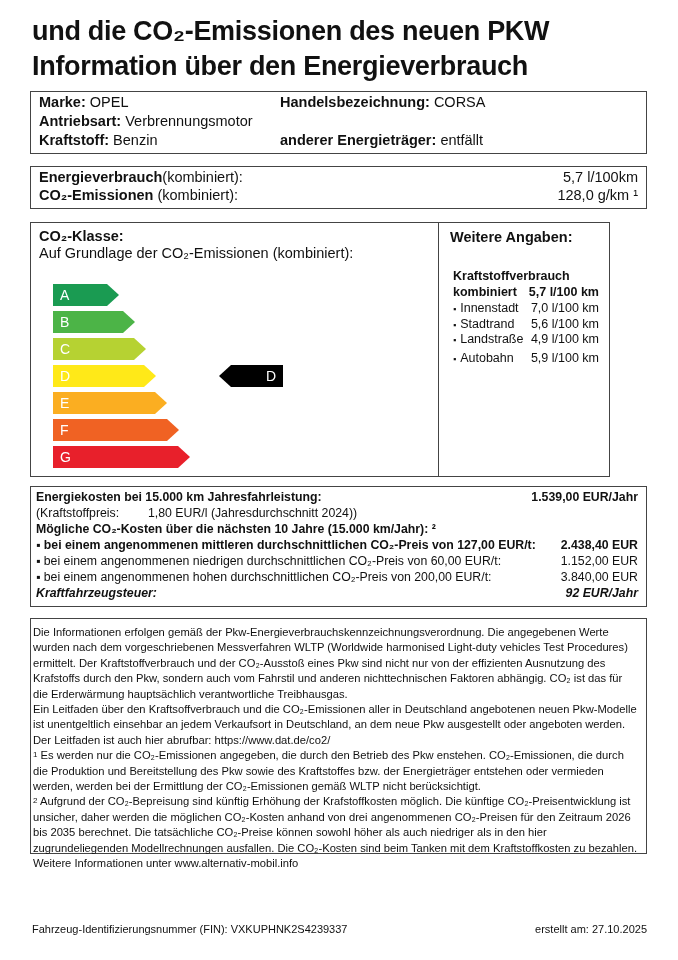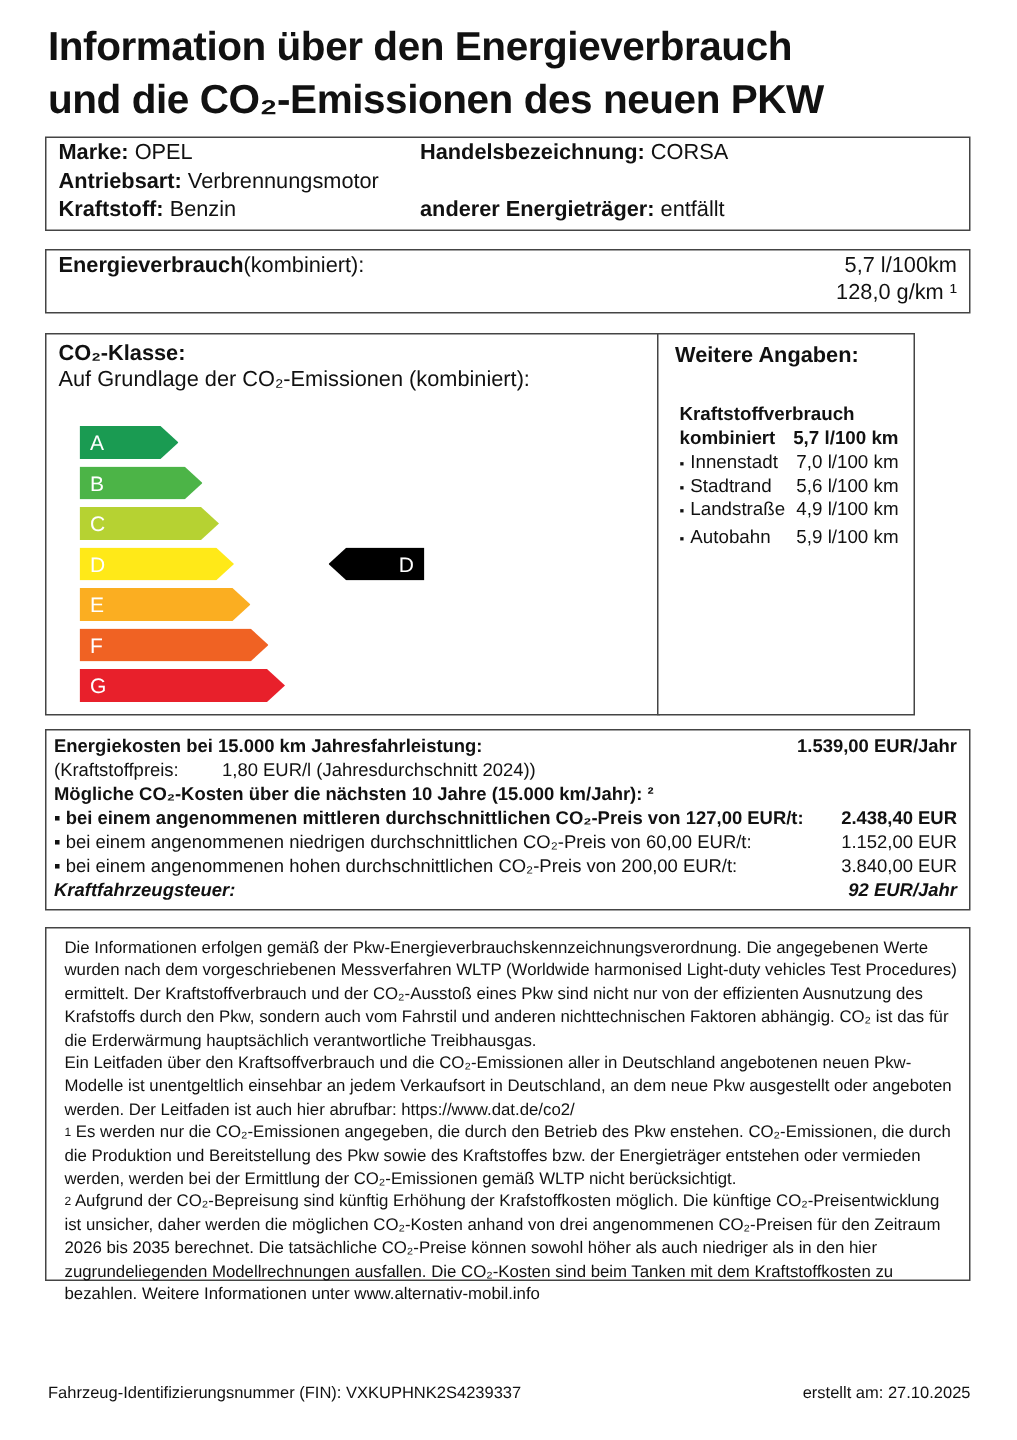--- a/index.html
+++ b/index.html
@@ -22,31 +22,31 @@
          clip-path: polygon(0 0, calc(100% - 12px) 0, 100% 50%, calc(100% - 12px) 100%, 0 100%); }
   .marker { position: absolute; left: 188px; top: 145px; width: 64px; height: 22px; background: #000;
             color: #fff; font-size: 14px; line-height: 22px; text-align: right; padding-right: 7px;
             box-sizing: border-box; clip-path: polygon(12px 0, 100% 0, 100% 100%, 12px 100%, 0 50%); }
   
   #box5 { left: 30px; top: 486px; width: 617px; height: 121px; font-size: 12.3px; }
   #box5 .line { position: absolute; left: 5px; right: 8px; height: 16px; line-height: 16px; }
   #box5 .r { position: absolute; right: 0; top: 0; margin-left: 46px; }
   
   #box6 { left: 30px; top: 618px; width: 617px; height: 236px; font-size: 11.2px;
-          line-height: 15.4px; padding: 6px 6px 0 12px; }
+          line-height: 15.4px; padding: 6px 6px 0 2px; }
   #box6 p { margin: 0; }
   sup { font-size: 8px; vertical-align: top; position: relative; top: -1px; }
   .footer { position: absolute; top: 923px; font-size: 11px; }
 </style>
 </head>
 <body>
 
 <div class="title">
+  <div>und die CO₂-Emissionen des neuen PKW</div>
   <div>Information über den Energieverbrauch</div>
-  <div>und die CO₂-Emissionen des neuen PKW</div>
 </div>
 
 <div class="box" id="box1">
   <div class="row" style="left:8px;top:2px;">
     <span class="b">Marke:</span>
     <span>OPEL</span>
   </div>
   <div class="row" style="left:8px;top:21px;">
     <span class="b">Antriebsart:</span>
     <span>Verbrennungsmotor</span>
@@ -63,20 +63,23 @@
     <span class="b">anderer Energieträger:</span>
     <span>entfällt</span>
   </div>
 </div>
 
 <div class="box" id="box2">
   <div class="row" style="left:8px;top:2px;">
     <span class="b">Energieverbrauch</span><span>(kombiniert):</span>
   </div>
   <div class="row" style="right:8px;top:2px;">5,7 l/100km</div>
+  <div class="row" style="left:8px;top:20px;">
+    <span class="b">CO₂-Emissionen</span><span> (kombiniert):</span>
+  </div>
   <div class="row" style="right:8px;top:20px;">128,0 g/km ¹</div>
 </div>
 
 <div class="box" id="box3">
   <div class="row b" style="left:8px;top:5px;">CO₂-Klasse:</div>
   <div class="row" style="left:8px;top:22px;">Auf Grundlage der CO₂-Emissionen (kombiniert):</div>
   <div id="scale">
       <div class="bar" style="top: 61px; width: 66px; background: rgb(26, 155, 82);">A</div>
       <div class="bar" style="top: 88px; width: 82px; background: rgb(76, 180, 71);">B</div>
       <div class="bar" style="top: 115px; width: 93px; background: rgb(182, 210, 50);">C</div>

